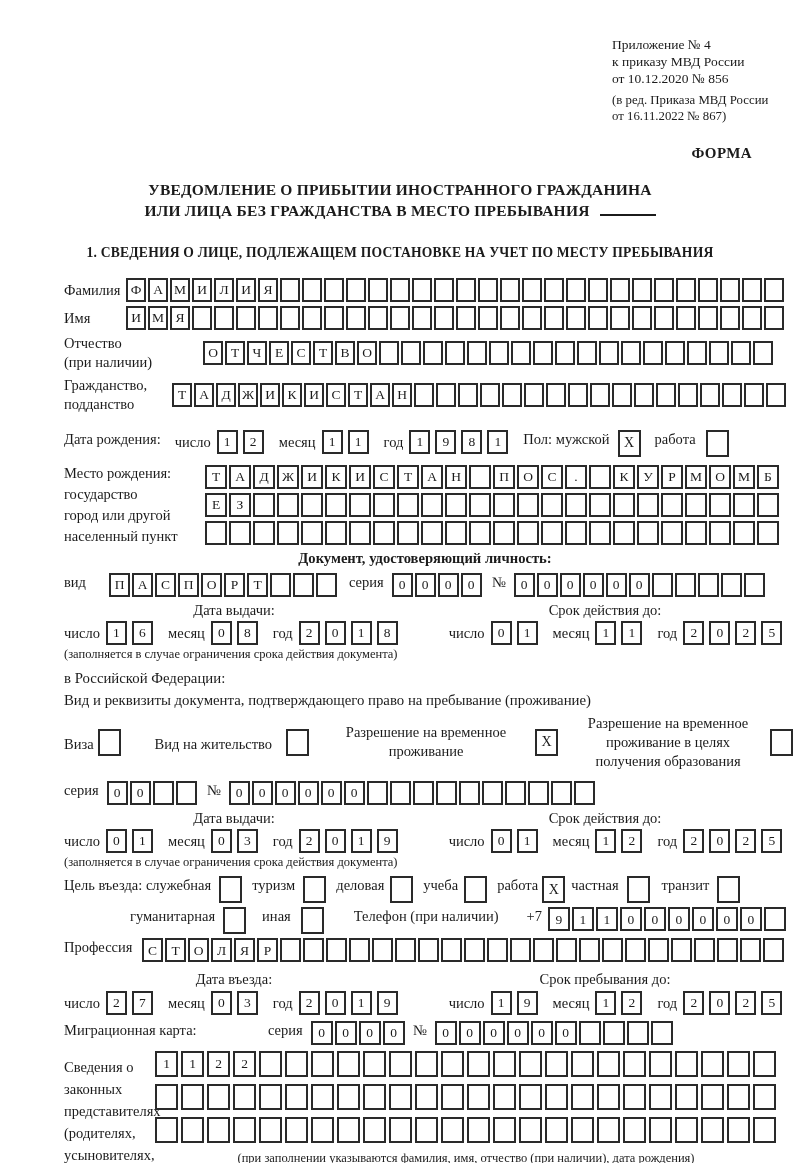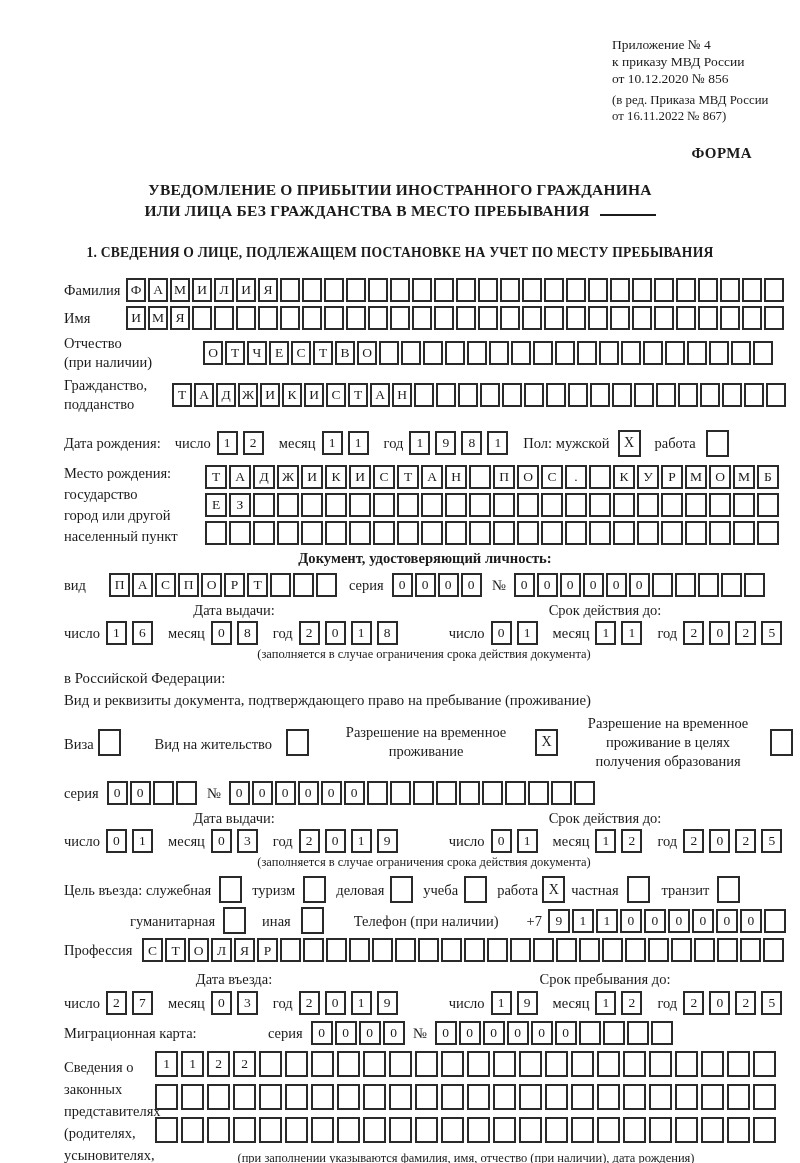--- a/index.html
+++ b/index.html
@@ -10,21 +10,21 @@
     font-size:14.5px;line-height:1.25;
   }
   .hdr{margin:36px 0 0 612px;font-size:13.5px;line-height:17px}
   .hdr .sub{margin-top:5px;font-size:12.8px;line-height:16px}
   .forma{margin:20px 48px 0 0;text-align:right;font-weight:bold;font-size:15px;letter-spacing:.4px}
   .title{margin-top:16px;text-align:center;font-weight:bold;font-size:15.5px;line-height:21px;letter-spacing:.2px}
   .blank-line{display:inline-block;width:56px;height:13px;border-bottom:2px solid #1b1b1b;margin-left:10px}
   .sect{margin-top:24px;text-align:center;font-weight:bold;font-size:13.6px;letter-spacing:.2px}
   .form{margin:16px 14px 0 64px}
   .row{display:flex;align-items:center;margin-bottom:4px}
-  .rowc{display:flex;align-items:center;margin-bottom:4px}
+  .rowc{display:flex;align-items:flex-start;margin-bottom:4px}
   .lbl{flex:none}
   .lbl2{flex:none;line-height:19px}
   .boxes{display:flex;flex:none;--cw:20px;--gap:2px}
   .cell{
     flex:none;box-sizing:border-box;width:var(--cw);height:24px;
     border:2px solid #2a2a2a;margin-right:var(--gap);background:#fff;
     display:flex;align-items:center;justify-content:center;
     font-size:13.5px;line-height:1;
   }
   .b22{--cw:22px}
@@ -35,21 +35,21 @@
   .rep{--cw:23px;--gap:3px}
   .rep .cell{height:26px}
   .dochead{font-weight:bold;text-align:center;margin:2px 0 6px 0;font-size:14.6px}
   .dhead{display:flex;margin-bottom:2px}
   .dhead .h1{width:340px;text-align:center}
   .dhead .h2{width:330px;text-align:center;margin-left:36px}
   .drow{display:flex;align-items:center;margin-bottom:2px}
   .dgrp{display:flex;align-items:center}
   .dgrp .t{margin:0 6px 0 0}
   .dgrp .t2{margin:0 6px 0 10px}
-  .fnote{font-size:12.5px;text-align:center;margin:0 2px 6px 0}
+  .fnote{font-size:12.5px;text-align:left;margin:0 2px 6px 0}
   .plain{margin-bottom:4px;font-size:14.8px}
   .opt-wide{flex:none;text-align:center;line-height:19px}
   .mt{margin-top:8px}
 </style>
 </head>
 <body>
 
 <div class="hdr">
   <div>Приложение № 4</div>
   <div>к приказу МВД России</div>

